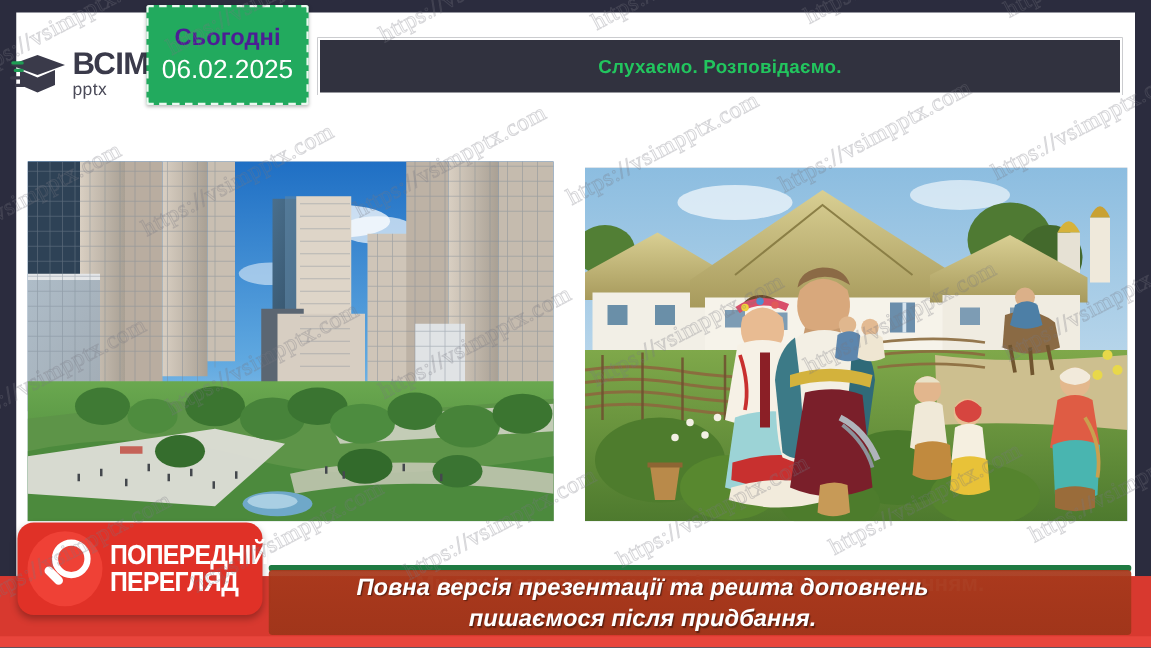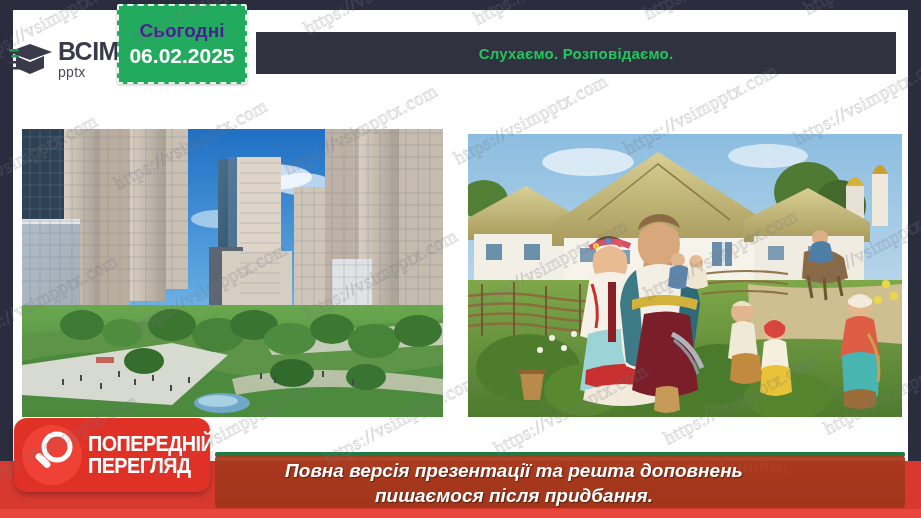--- a/index.html
+++ b/index.html
@@ -89,21 +89,21 @@
   }
   .date-badge .d-label {
     color: #4c1d95;
     font-size: 19px;
     font-weight: bold;
     line-height: 1.25;
   }
   .date-badge .d-value {
     color: #ffffff;
     font-size: 21px;
-    font-weight: bold;
+    font-weight: normal;
     line-height: 1.25;
   }
 
   
   .title-bar {
     position: absolute;
     left: 254px; top: 30px;
     width: 644px; height: 46px;
     background: #31323f;
     border: 2px solid #ffffff;

